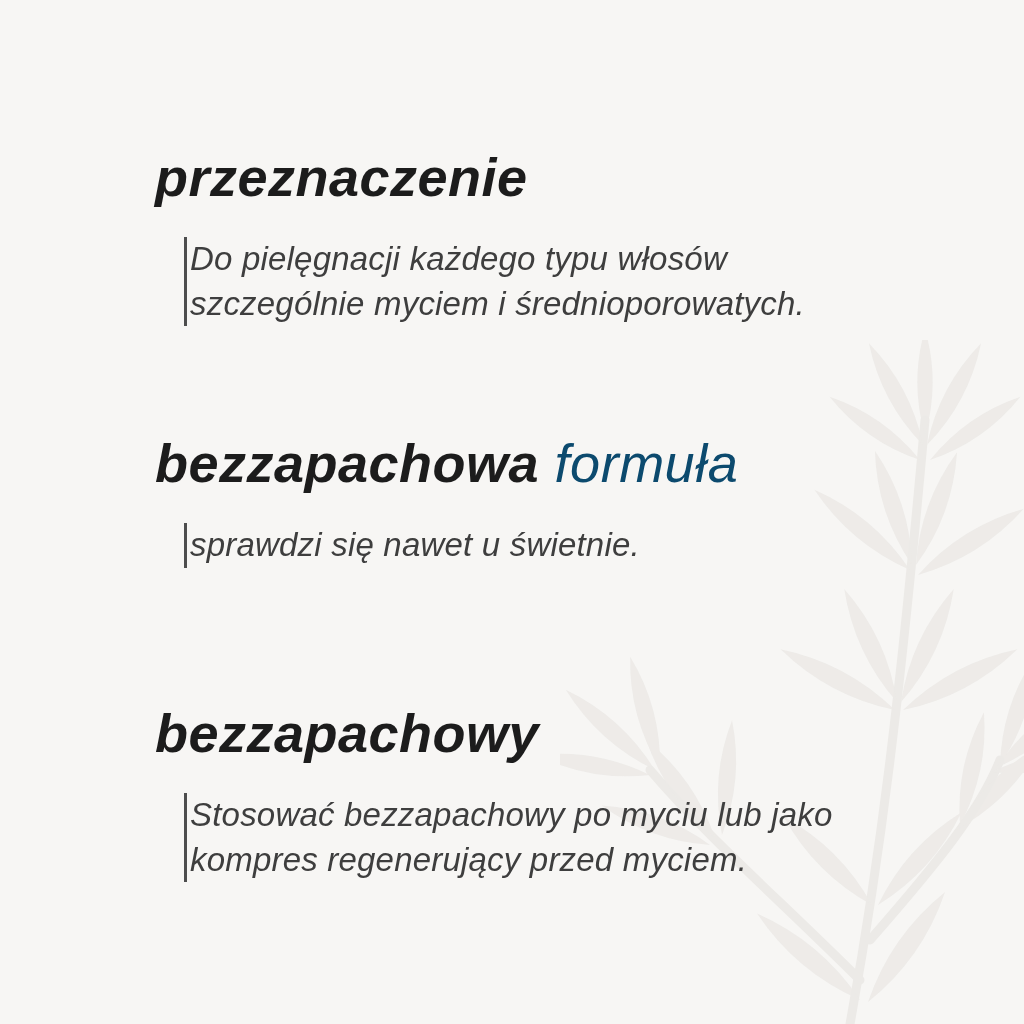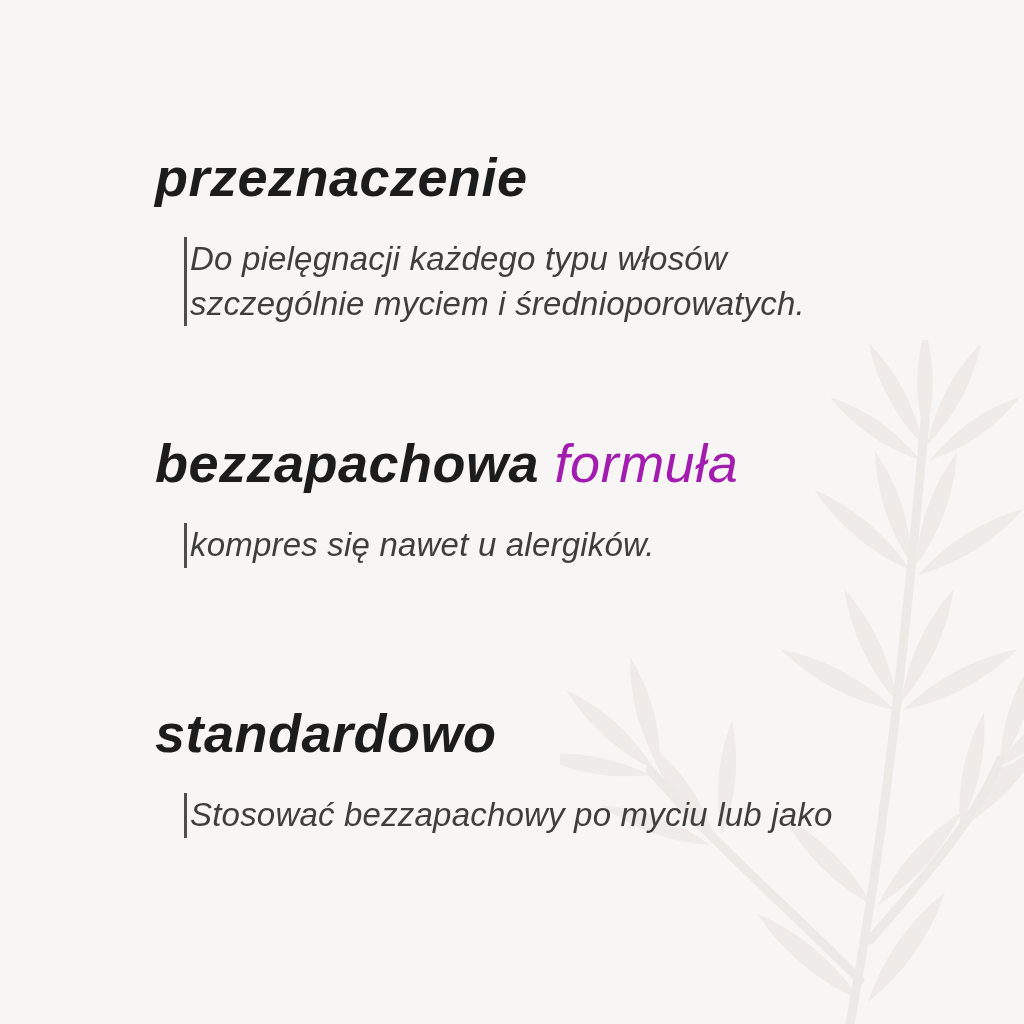--- a/index.html
+++ b/index.html
@@ -38,21 +38,21 @@
     margin:0;
     font-size:54px;
     line-height:1.1;
     font-weight:700;
     letter-spacing:0.5px;
     color:var(--heading);
     white-space:nowrap;
   }
   .heading .light{
     font-weight:400;
-    color:#a21caf;
+    color:#0c4a6e;
   }
   .body-text{
     margin:30px 0 0 29px;
     border-left:3px solid var(--bar);
     padding-left:3px;
     font-size:33px;
     line-height:1.35;
     letter-spacing:0.2px;
     color:var(--body);
     white-space:nowrap;
@@ -106,24 +106,25 @@
     <h2 class="heading"><span class="bold">przeznaczenie</span><span class="light"></span></h2>
     <div class="body-text">
       <div>Do pielęgnacji każdego typu włosów</div>
       <div>szczególnie myciem i średnioporowatych.</div>
     </div>
   </section>
 
   <section class="sec sec-2">
     <h2 class="heading"><span class="bold">bezzapachowa</span><span class="light"> formuła</span></h2>
     <div class="body-text">
-      <div>kompres się nawet u alergików.</div>
+      <div>sprawdzi się nawet u świetnie.</div>
     </div>
   </section>
 
   <section class="sec sec-3">
-    <h2 class="heading"><span class="bold">standardowo</span><span class="light"></span></h2>
+    <h2 class="heading"><span class="bold">bezzapachowy</span><span class="light"></span></h2>
     <div class="body-text">
       <div>Stosować bezzapachowy po myciu lub jako</div>
+      <div>kompres regenerujący przed myciem.</div>
     </div>
   </section>
 
 </div>
 
 </body></html>

